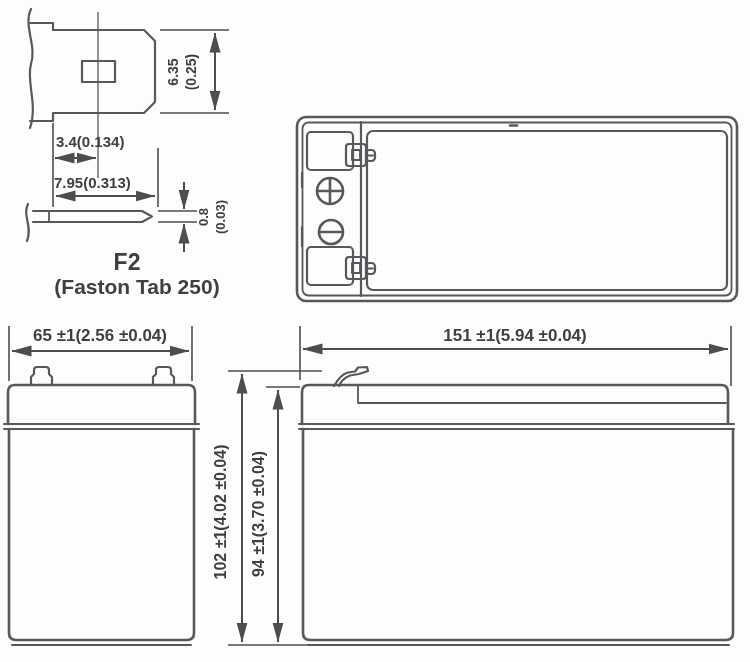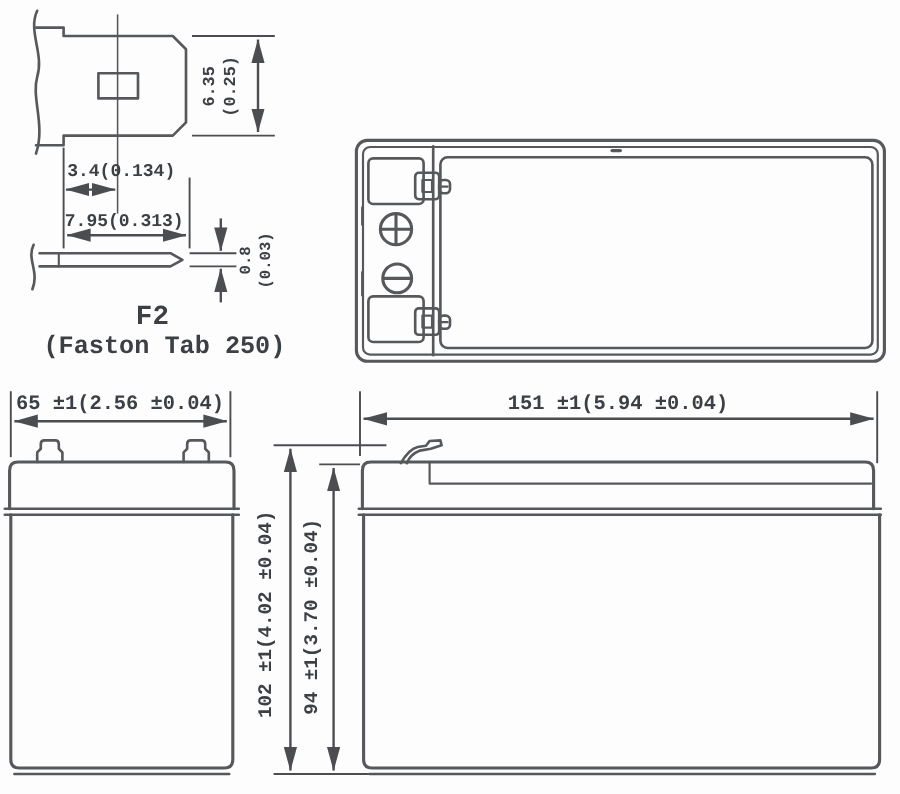--- a/index.html
+++ b/index.html
@@ -1,18 +1,18 @@
 <!DOCTYPE html>
 <html><head>
 <meta charset="utf-8">
 <style>
   html,body{margin:0;padding:0;background:#ffffff;}
   .stage{
     position:relative;width:750px;height:662px;background:#fdfdfd;
-    font-family:Liberation Mono, monospace;overflow:hidden;
+    font-family:Liberation Sans, sans-serif;overflow:hidden;
   }
   svg{position:absolute;left:0;top:0;}
   .outline{fill:none;stroke:#56585b;stroke-linejoin:round;stroke-linecap:round;}
   .thick{stroke-width:2.6;}
   .med{stroke-width:2.2;}
   .thin{stroke-width:1.8;}
   .dim{fill:none;stroke:#4b4d50;stroke-width:2;}
   .ext{fill:none;stroke:#4b4d50;stroke-width:1.6;}
   .cline{fill:none;stroke:#55575a;stroke-width:1.3;}
   text{fill:#3c3f44;font-weight:bold;}

